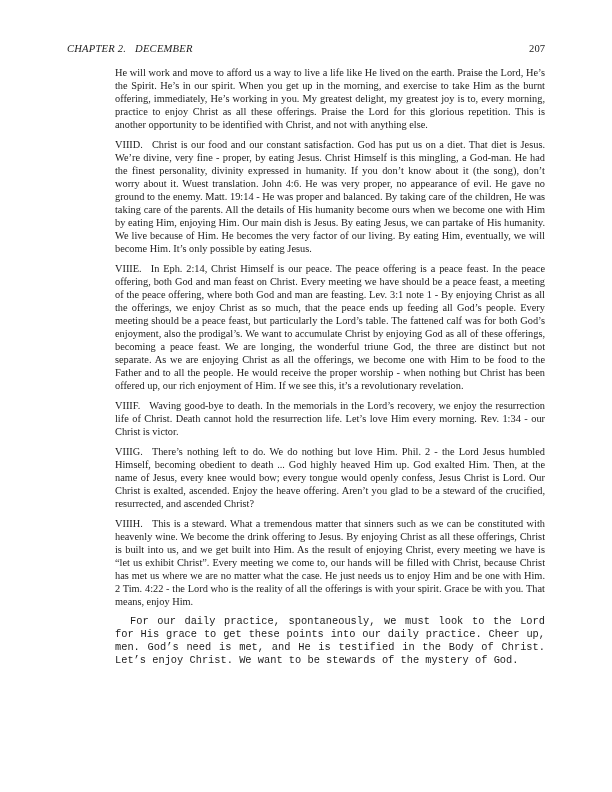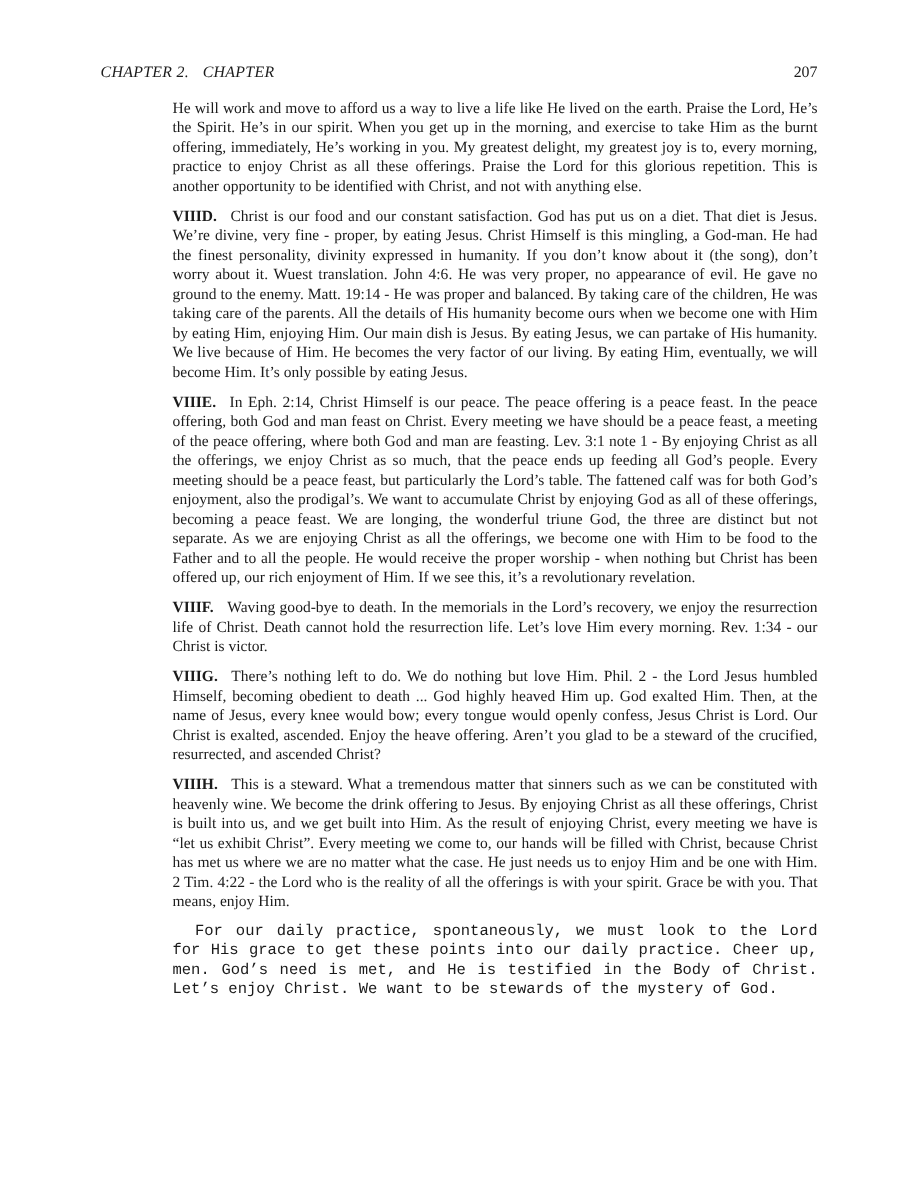--- a/index.html
+++ b/index.html
@@ -43,36 +43,36 @@
     margin-left: 48px;
   }
   .para {
     margin: 0 0 7px 0;
   }
   .para.indent {
     text-indent: 15px;
     font-family: Liberation Mono, monospace;
   }
   .plabel {
-    font-weight: bold;
+    font-weight: normal;
     margin-right: 9px;
   }
   .plabel:empty {
     display: none;
     margin: 0;
   }
 </style>
 </head>
 <body>
 
 <div class="page">
 
   <header class="running-head">
     <div class="running-chapter">
-      <span class="chap-label">CHAPTER 2.</span><span class="chap-title">CHAPTER</span>
+      <span class="chap-label">CHAPTER 2.</span><span class="chap-title">DECEMBER</span>
     </div>
     <div class="page-number">207</div>
   </header>
 
   <main class="body-text">
 
     <p class="para"><span>He will work and move to afford us a way to live a life like He lived on the earth. Praise the Lord, He’s the Spirit. He’s in our spirit. When you get up in the morning, and exercise to take Him as the burnt offering, immediately, He’s working in you. My greatest delight, my greatest joy is to, every morning, practice to enjoy Christ as all these offerings. Praise the Lord for this glorious repetition. This is another opportunity to be identified with Christ, and not with anything else.</span></p>
 
     <p class="para"><b class="plabel">VIIID.</b><span>Christ is our food and our constant satisfaction. God has put us on a diet. That diet is Jesus. We’re divine, very fine - proper, by eating Jesus. Christ Himself is this mingling, a God-man. He had the finest personality, divinity expressed in humanity. If you don’t know about it (the song), don’t worry about it. Wuest translation. John 4:6. He was very proper, no appearance of evil. He gave no ground to the enemy. Matt. 19:14 - He was proper and balanced. By taking care of the children, He was taking care of the parents. All the details of His humanity become ours when we become one with Him by eating Him, enjoying Him. Our main dish is Jesus. By eating Jesus, we can partake of His humanity. We live because of Him. He becomes the very factor of our living. By eating Him, eventually, we will become Him. It’s only possible by eating Jesus.</span></p>
 

